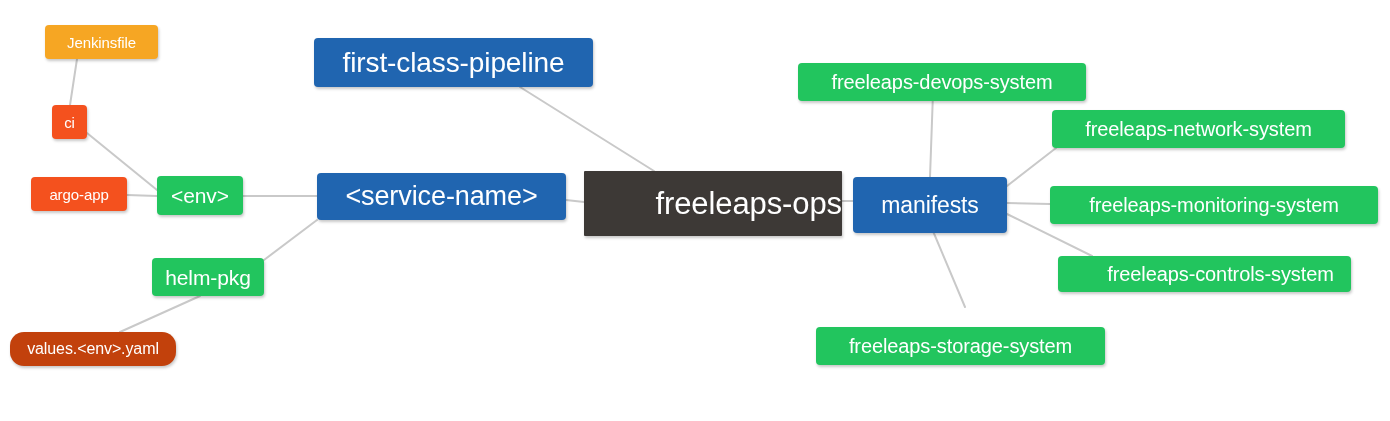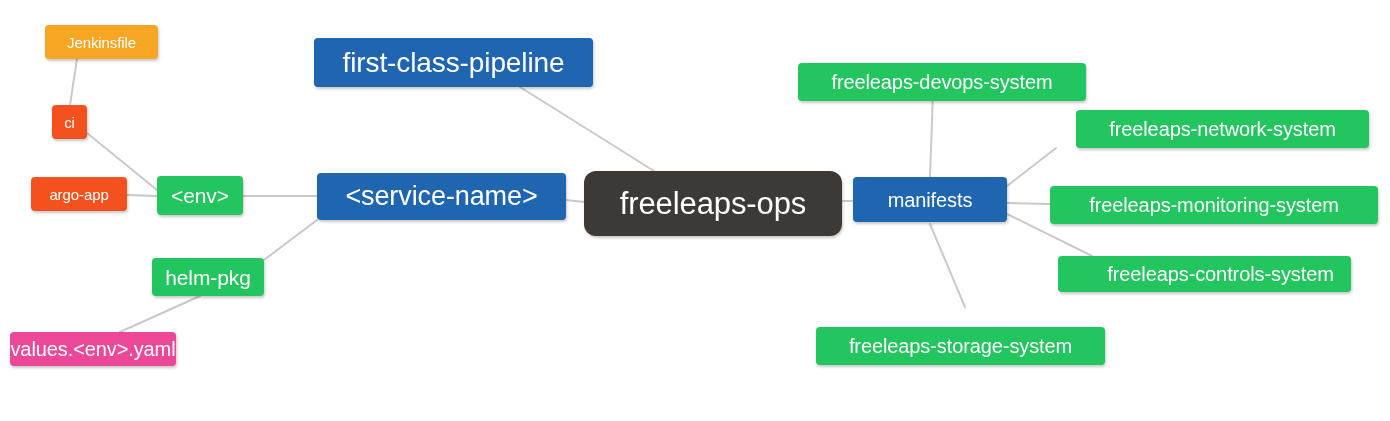--- a/index.html
+++ b/index.html
@@ -31,21 +31,22 @@
     justify-content: center;
     color: #ffffff;
     border-radius: 4px;
     white-space: nowrap;
     line-height: 1;
     box-shadow: 1px 2px 3px rgba(0,0,0,0.22);
     letter-spacing: -0.1px;
     z-index: 2;
   }
   .node.root {
-    border-radius: 12px;
+    border-radius: 1px;
+    justify-content: flex-end;
   }
 </style>
 </head>
 <body>
 
 <div id="canvas">
   <svg id="edges">
       <line x1="77" y1="59" x2="70" y2="105" stroke="#c9c9c9" stroke-width="2" stroke-linecap="round"></line>
       <line x1="87" y1="133" x2="157" y2="190" stroke="#c9c9c9" stroke-width="2" stroke-linecap="round"></line>
       <line x1="127" y1="195" x2="157" y2="196" stroke="#c9c9c9" stroke-width="2" stroke-linecap="round"></line>
@@ -70,39 +71,39 @@
       </div>
       <div class="node" style="left: 31px; top: 177px; width: 96px; height: 34px; background: rgb(244, 81, 30); font-size: 15px;">
         <span>argo-app</span>
       </div>
       <div class="node" style="left: 157px; top: 176px; width: 86px; height: 39px; background: rgb(34, 197, 94); font-size: 21px; text-align: center;">
         <span>&lt;env&gt;</span>
       </div>
       <div class="node" style="left: 152px; top: 258px; width: 112px; height: 38px; background: rgb(34, 197, 94); font-size: 21px;">
         <span>helm-pkg</span>
       </div>
-      <div class="node" style="left: 10px; top: 332px; width: 166px; height: 34px; background: #ec4899; font-size: 20px;">
+      <div class="node" style="left: 10px; top: 332px; width: 166px; height: 34px; background: #c2410c; font-size: 16px; border-radius: 14px;">
         <span>values.&lt;env&gt;.yaml</span>
       </div>
       <div class="node" style="left: 314px; top: 38px; width: 279px; height: 49px; background: rgb(32, 101, 176); font-size: 28px;">
         <span>first-class-pipeline</span>
       </div>
       <div class="node" style="left: 317px; top: 173px; width: 249px; height: 47px; background: rgb(32, 101, 176); font-size: 27px;">
         <span>&lt;service-name&gt;</span>
       </div>
       <div class="node root" style="left: 584px; top: 171px; width: 258px; height: 65px; background: rgb(61, 57, 54); font-size: 31px;">
         <span>freeleaps-ops</span>
       </div>
-      <div class="node" style="left: 853px; top: 177px; width: 154px; height: 45px; background: rgb(32, 101, 176); font-size: 20px;">
+      <div class="node" style="left: 853px; top: 177px; width: 154px; height: 56px; background: rgb(32, 101, 176); font-size: 23px;">
         <span>manifests</span>
       </div>
       <div class="node" style="left: 798px; top: 27px; width: 288px; height: 38px; background: rgb(34, 197, 94); font-size: 20px; margin-top: 36px;">
         <span>freeleaps-devops-system</span>
       </div>
-      <div class="node" style="left: 1076px; top: 110px; width: 293px; height: 38px; background: rgb(34, 197, 94); font-size: 20px;">
+      <div class="node" style="left: 1052px; top: 110px; width: 293px; height: 38px; background: rgb(34, 197, 94); font-size: 20px;">
         <span>freeleaps-network-system</span>
       </div>
       <div class="node" style="left: 1050px; top: 186px; width: 328px; height: 38px; background: rgb(34, 197, 94); font-size: 20px;">
         <span>freeleaps-monitoring-system</span>
       </div>
       <div class="node" style="left: 1058px; top: 256px; width: 293px; height: 36px; background: rgb(34, 197, 94); font-size: 20px; padding-left: 32px;">
         <span>freeleaps-controls-system</span>
       </div>
       <div class="node" style="left: 816px; top: 307px; width: 289px; height: 38px; background: rgb(34, 197, 94); font-size: 20px; margin-top: 20px;">
         <span>freeleaps-storage-system</span>

